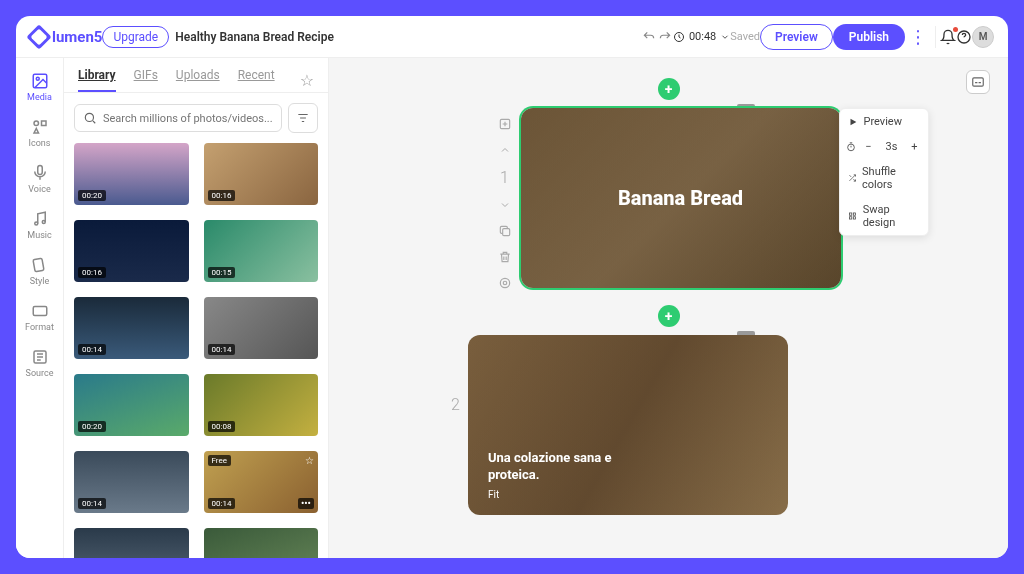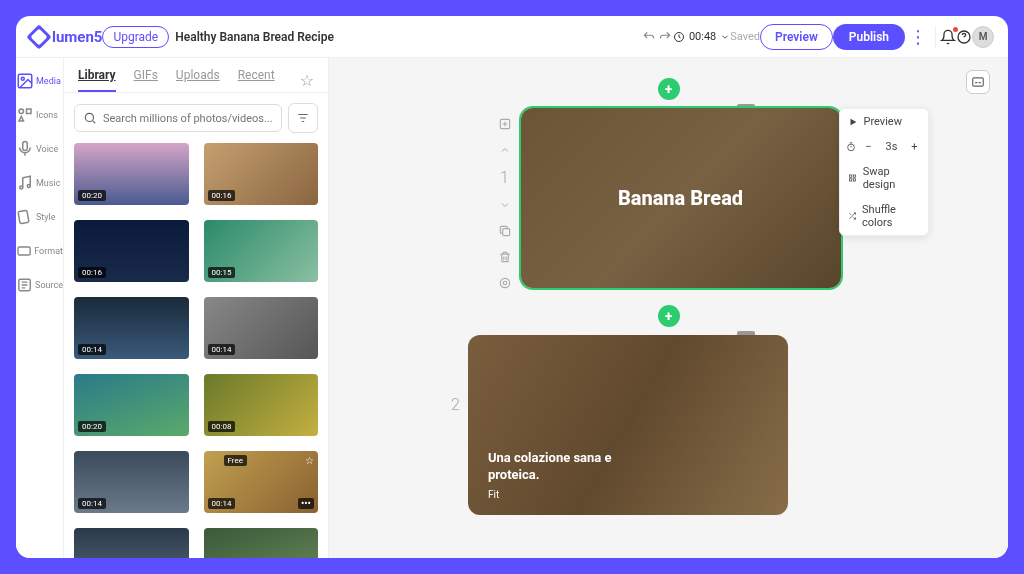--- a/index.html
+++ b/index.html
@@ -15,37 +15,37 @@
 .tb-icon { width: 16px; height: 16px; color: #888; cursor: pointer; display:flex; align-items:center; justify-content:center; }
 .time { font-size: 11px; color: #333; display:flex; align-items:center; gap:4px;}
 .saved { font-size: 11px; color: #aaa; }
 .preview-btn { border: 1px solid #5C4FFF; color: #5C4FFF; background:#fff; border-radius: 16px; padding: 5px 14px; font-size: 12px; cursor:pointer; font-weight:600;}
 .publish-btn { background: #5C4FFF; color:#fff; border:none; border-radius:16px; padding:6px 16px; font-size:12px; cursor:pointer; font-weight:600;}
 .dots { color:#5C4FFF; cursor:pointer; font-size:18px; padding:0 4px;}
 .divider { width:1px; height:22px; background:#eee; margin:0 4px;}
 .avatar { width:22px; height:22px; border-radius:50%; background:#ddd; display:flex;align-items:center;justify-content:center;font-size:10px;color:#555;font-weight:600;border:1px solid #ccc;}
 .body { display:flex; flex:1; overflow:hidden; }
 .siderail { width:48px; background:#fff; border-right:1px solid #eee; display:flex; flex-direction:column; align-items:center; padding-top:6px; gap:0;}
-.rail-item { display:flex; flex-direction:row; align-items:center; gap:2px; padding:8px 0; cursor:pointer; width:100%; color:#888;}
+.rail-item { display:flex; flex-direction:column; align-items:center; gap:2px; padding:8px 0; cursor:pointer; width:100%; color:#888;}
 .rail-item.active { color:#5C4FFF; }
 .rail-item span { font-size:9px; }
 .rail-icon { width:18px; height:18px; }
 .panel { width:265px; background:#fff; border-right:1px solid #eee; display:flex; flex-direction:column;}
 .tabs { display:flex; gap:18px; padding:10px 14px 0; border-bottom:1px solid #eee; align-items:center;}
 .tab { font-size:12px; color:#999; padding-bottom:8px; cursor:pointer; border-bottom:2px solid transparent;text-decoration:underline;}
 .tab.active { color:#333; font-weight:700; border-bottom-color:#5C4FFF;}
 .tab-star { margin-left:auto; color:#999; cursor:pointer;}
 .search-row { display:flex; gap:6px; padding:10px; align-items:center;}
 .search { flex:1; border:1px solid #ddd; border-radius:6px; padding:6px 8px; display:flex; align-items:center; gap:6px;}
 .search input { border:none; outline:none; flex:1; font-size:11px; color:#666;}
 .filter { width:30px; height:30px; border:1px solid #ddd; border-radius:6px; display:flex;align-items:center;justify-content:center;cursor:pointer;color:#666;}
 .grid { flex:1; overflow-y:auto; padding:0 10px 10px; display:grid; grid-template-columns:1fr 1fr; gap:15px;}
 .thumb { position:relative; background:#333; border-radius:4px; overflow:hidden; height:62px; cursor:pointer;}
 .thumb .dur { position:absolute; bottom:4px; left:4px; background:rgba(0,0,0,.7); color:#fff; font-size:8px; padding:1px 4px; border-radius:2px;}
-.thumb .free { position:absolute; top:4px; left:20px; background:rgba(0,0,0,.7); color:#fff; font-size:8px; padding:1px 4px; border-radius:2px;}
+.thumb .free { position:absolute; top:4px; left:4px; background:rgba(0,0,0,.7); color:#fff; font-size:8px; padding:1px 4px; border-radius:2px;}
 .thumb .star { position:absolute; top:4px; right:4px; color:#fff; font-size:10px;}
 .thumb .more { position:absolute; bottom:4px; right:4px; background:rgba(0,0,0,.7); color:#fff; font-size:10px; padding:0 3px; border-radius:2px;}
 .canvas { flex:1; background:#f5f5f5; position:relative; overflow:auto; padding:20px 0;}
 .canvas-top-icon { position:absolute; top:12px; right:18px; width:24px;height:24px;border:1px solid #ccc;border-radius:6px;display:flex;align-items:center;justify-content:center;cursor:pointer;color:#666;background:#fff;}
 .add-btn { width:22px;height:22px;background:#2ECC71;border-radius:50%;color:#fff;display:flex;align-items:center;justify-content:center;font-size:14px;margin:0 auto 8px;cursor:pointer;font-weight:bold;}
 .scene-wrap { display:flex; align-items:flex-start; justify-content:center; gap:8px; margin-bottom:14px; position:relative;}
 .ar-badge { position:absolute; left:412px; top:-6px; background:#999; color:#fff; font-size:8px; padding:2px 4px; border-radius:2px; font-weight:600;}
 .scene-tools { display:flex; flex-direction:column; gap:10px; align-items:center; color:#aaa; font-size:12px; padding-top:8px;}
 .scene-num { font-size:16px; color:#aaa; font-weight:300;}
 .scene-tool { width:16px;height:16px;cursor:pointer; display:flex;align-items:center;justify-content:center;}
@@ -306,32 +306,32 @@
               <svg width="10" height="10" viewBox="0 0 24 24" fill="none" stroke="currentColor" stroke-width="2">
                   <circle cx="12" cy="13" r="8"></circle>
                   <path d="M12 9v4M9 2h6"></path>
                 </svg>
               <span>−</span>
               <span>3s</span>
               <span>+</span>
             </div>
             <div class="ctx-row">
                 <svg width="10" height="10" viewBox="0 0 24 24" fill="none" stroke="currentColor" stroke-width="2">
+                  <path d="M16 3h5v5M4 20L21 3M21 16v5h-5M15 15l6 6M4 4l5 5"></path>
+                </svg>
+                <span>Shuffle colors</span>
+              </div>
+            <div class="ctx-row">
+                <svg width="10" height="10" viewBox="0 0 24 24" fill="none" stroke="currentColor" stroke-width="2">
                   <rect x="4" y="4" width="6" height="6"></rect>
                   <rect x="14" y="4" width="6" height="6"></rect>
                   <rect x="4" y="14" width="6" height="6"></rect>
                   <rect x="14" y="14" width="6" height="6"></rect>
                 </svg>
                 <span>Swap design</span>
-              </div>
-            <div class="ctx-row">
-                <svg width="10" height="10" viewBox="0 0 24 24" fill="none" stroke="currentColor" stroke-width="2">
-                  <path d="M16 3h5v5M4 20L21 3M21 16v5h-5M15 15l6 6M4 4l5 5"></path>
-                </svg>
-                <span>Shuffle colors</span>
               </div>
           </div>
         </div>
       </div>
 
       <div class="add-btn">+</div>
 
       <div style="position:relative;">
         <div class="ar-badge" style="left:408px;top:-4px;">AR</div>
         <div class="scene-wrap">

